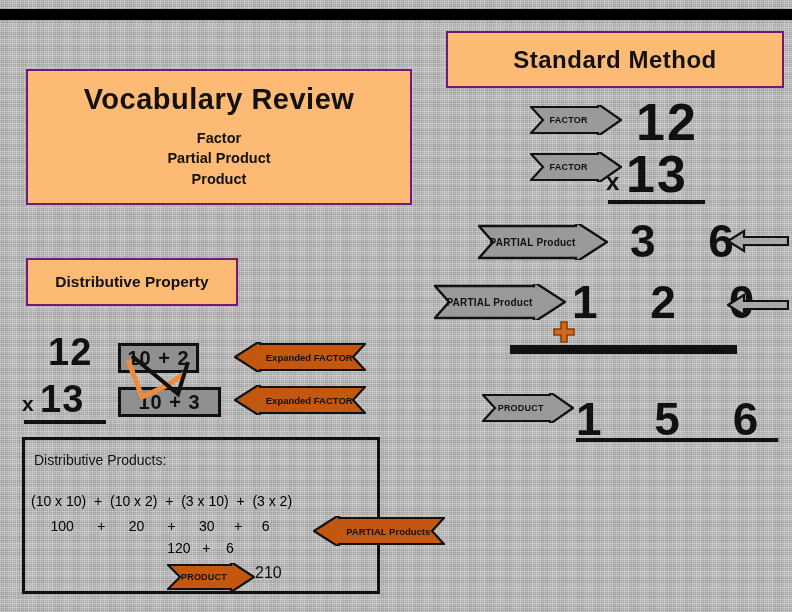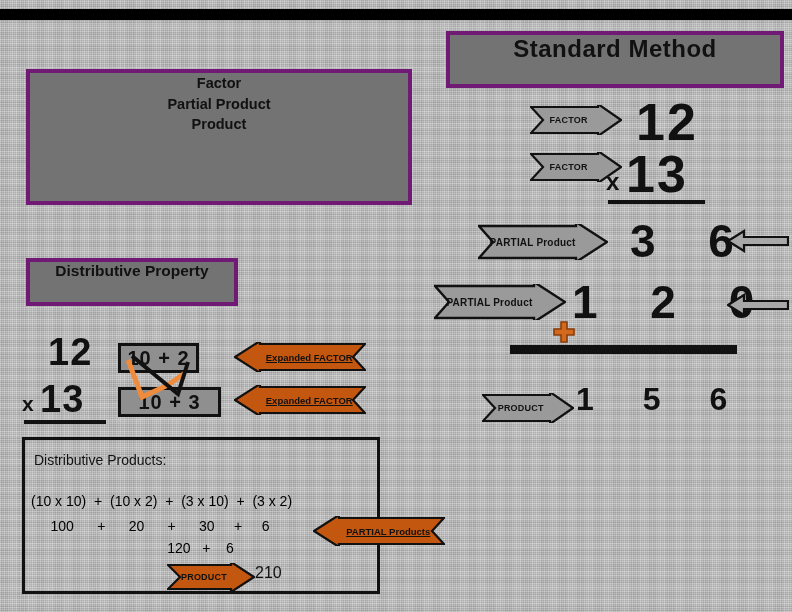--- a/index.html
+++ b/index.html
@@ -13,22 +13,22 @@
       repeating-linear-gradient(0deg, rgba(0,0,0,.035) 0 7px, rgba(255,255,255,.035) 7px 14px),
       repeating-linear-gradient(90deg, rgba(0,0,0,.035) 0 9px, rgba(255,255,255,.03) 9px 18px);
   }
   .abs{position:absolute;}
 
   
   #top-rule{left:0;top:9px;width:792px;height:11px;background:#000;}
 
   
   .orange-box{
-    background:#737373;border:4px solid #701a75;box-sizing:border-box;
-    display:flex;flex-direction:column;align-items:center;
+    background:#fdba74;border:2px solid #701a75;box-sizing:border-box;
+    display:flex;flex-direction:column;align-items:center;justify-content:center;
     color:#111;
   }
   #vocab-box{left:26px;top:69px;width:386px;height:136px;}
   #vocab-title{font-size:29px;font-weight:bold;letter-spacing:.5px;line-height:1;margin-bottom:14px;}
   #vocab-terms{font-size:14.5px;font-weight:bold;line-height:1.42;text-align:center;}
   #std-box{left:446px;top:31px;width:338px;height:57px;}
   #std-title{font-size:24px;font-weight:bold;letter-spacing:.5px;}
   #dp-box{left:26px;top:258px;width:212px;height:48px;}
   #dp-title{font-size:15.5px;font-weight:bold;}
 
@@ -42,34 +42,34 @@
   }
   .tagarrow.big .lbl{font-size:10px;}
   .tagarrow svg{display:block;width:100%;height:100%;}
 
   
   .orangearrow{position:absolute;}
   .orangearrow .lbl{
     position:absolute;left:0;top:0;width:100%;height:100%;
     display:flex;align-items:center;justify-content:center;
     font-size:9.5px;font-weight:bold;color:#111;
-    padding-left:14%;box-sizing:border-box;pointer-events:none;text-decoration:underline;
+    padding-left:14%;box-sizing:border-box;pointer-events:none;
   }
   .orangearrow svg{display:block;width:100%;height:100%;}
 
   
   .bignum{font-weight:bold;color:#111;line-height:1;}
   #sm-12{left:636px;top:96px;font-size:52px;letter-spacing:2px;}
   #sm-x{left:606px;top:168px;font-size:24px;font-weight:bold;color:#111;}
   #sm-13{left:626px;top:148px;font-size:52px;letter-spacing:2px;}
   #sm-rule1{left:608px;top:200px;width:97px;height:4px;background:#111;}
   #pp-36{left:630px;top:218px;font-size:46px;letter-spacing:20px;}
   #pp-120{left:572px;top:279px;font-size:46px;letter-spacing:20px;}
   #sm-rule2{left:510px;top:345px;width:227px;height:9px;background:#111;}
-  #prod-156{left:576px;top:383px;font-size:32px;letter-spacing:20px;}
+  #prod-156{left:576px;top:396px;font-size:46px;letter-spacing:20px;text-decoration:underline;}
 
   
   #plus-sign{left:553px;top:321px;width:22px;height:22px;}
   #plus-sign svg{display:block;}
 
   
   .hintarrow{position:absolute;}
   .hintarrow svg{display:block;}
 
   
@@ -95,20 +95,21 @@
   #dp-row2{left:31px;top:518px;}
   #dp-row3{left:31px;top:540px;}
   #dp-156{left:255px;top:564px;font-size:16px;color:#111;}
 </style>
 </head>
 <body>
 
 <div class="abs" id="top-rule"></div>
 
 <div class="abs orange-box" id="vocab-box">
+  <div id="vocab-title">Vocabulary Review</div>
   <div id="vocab-terms" style="white-space:pre-line;">Factor
 Partial Product
 Product</div>
 </div>
 
 <div class="abs orange-box" id="std-box">
   <div id="std-title">Standard Method</div>
 </div>
 
 <div class="tagarrow" style="left:530px;top:105px;width:92px;height:30px;">

